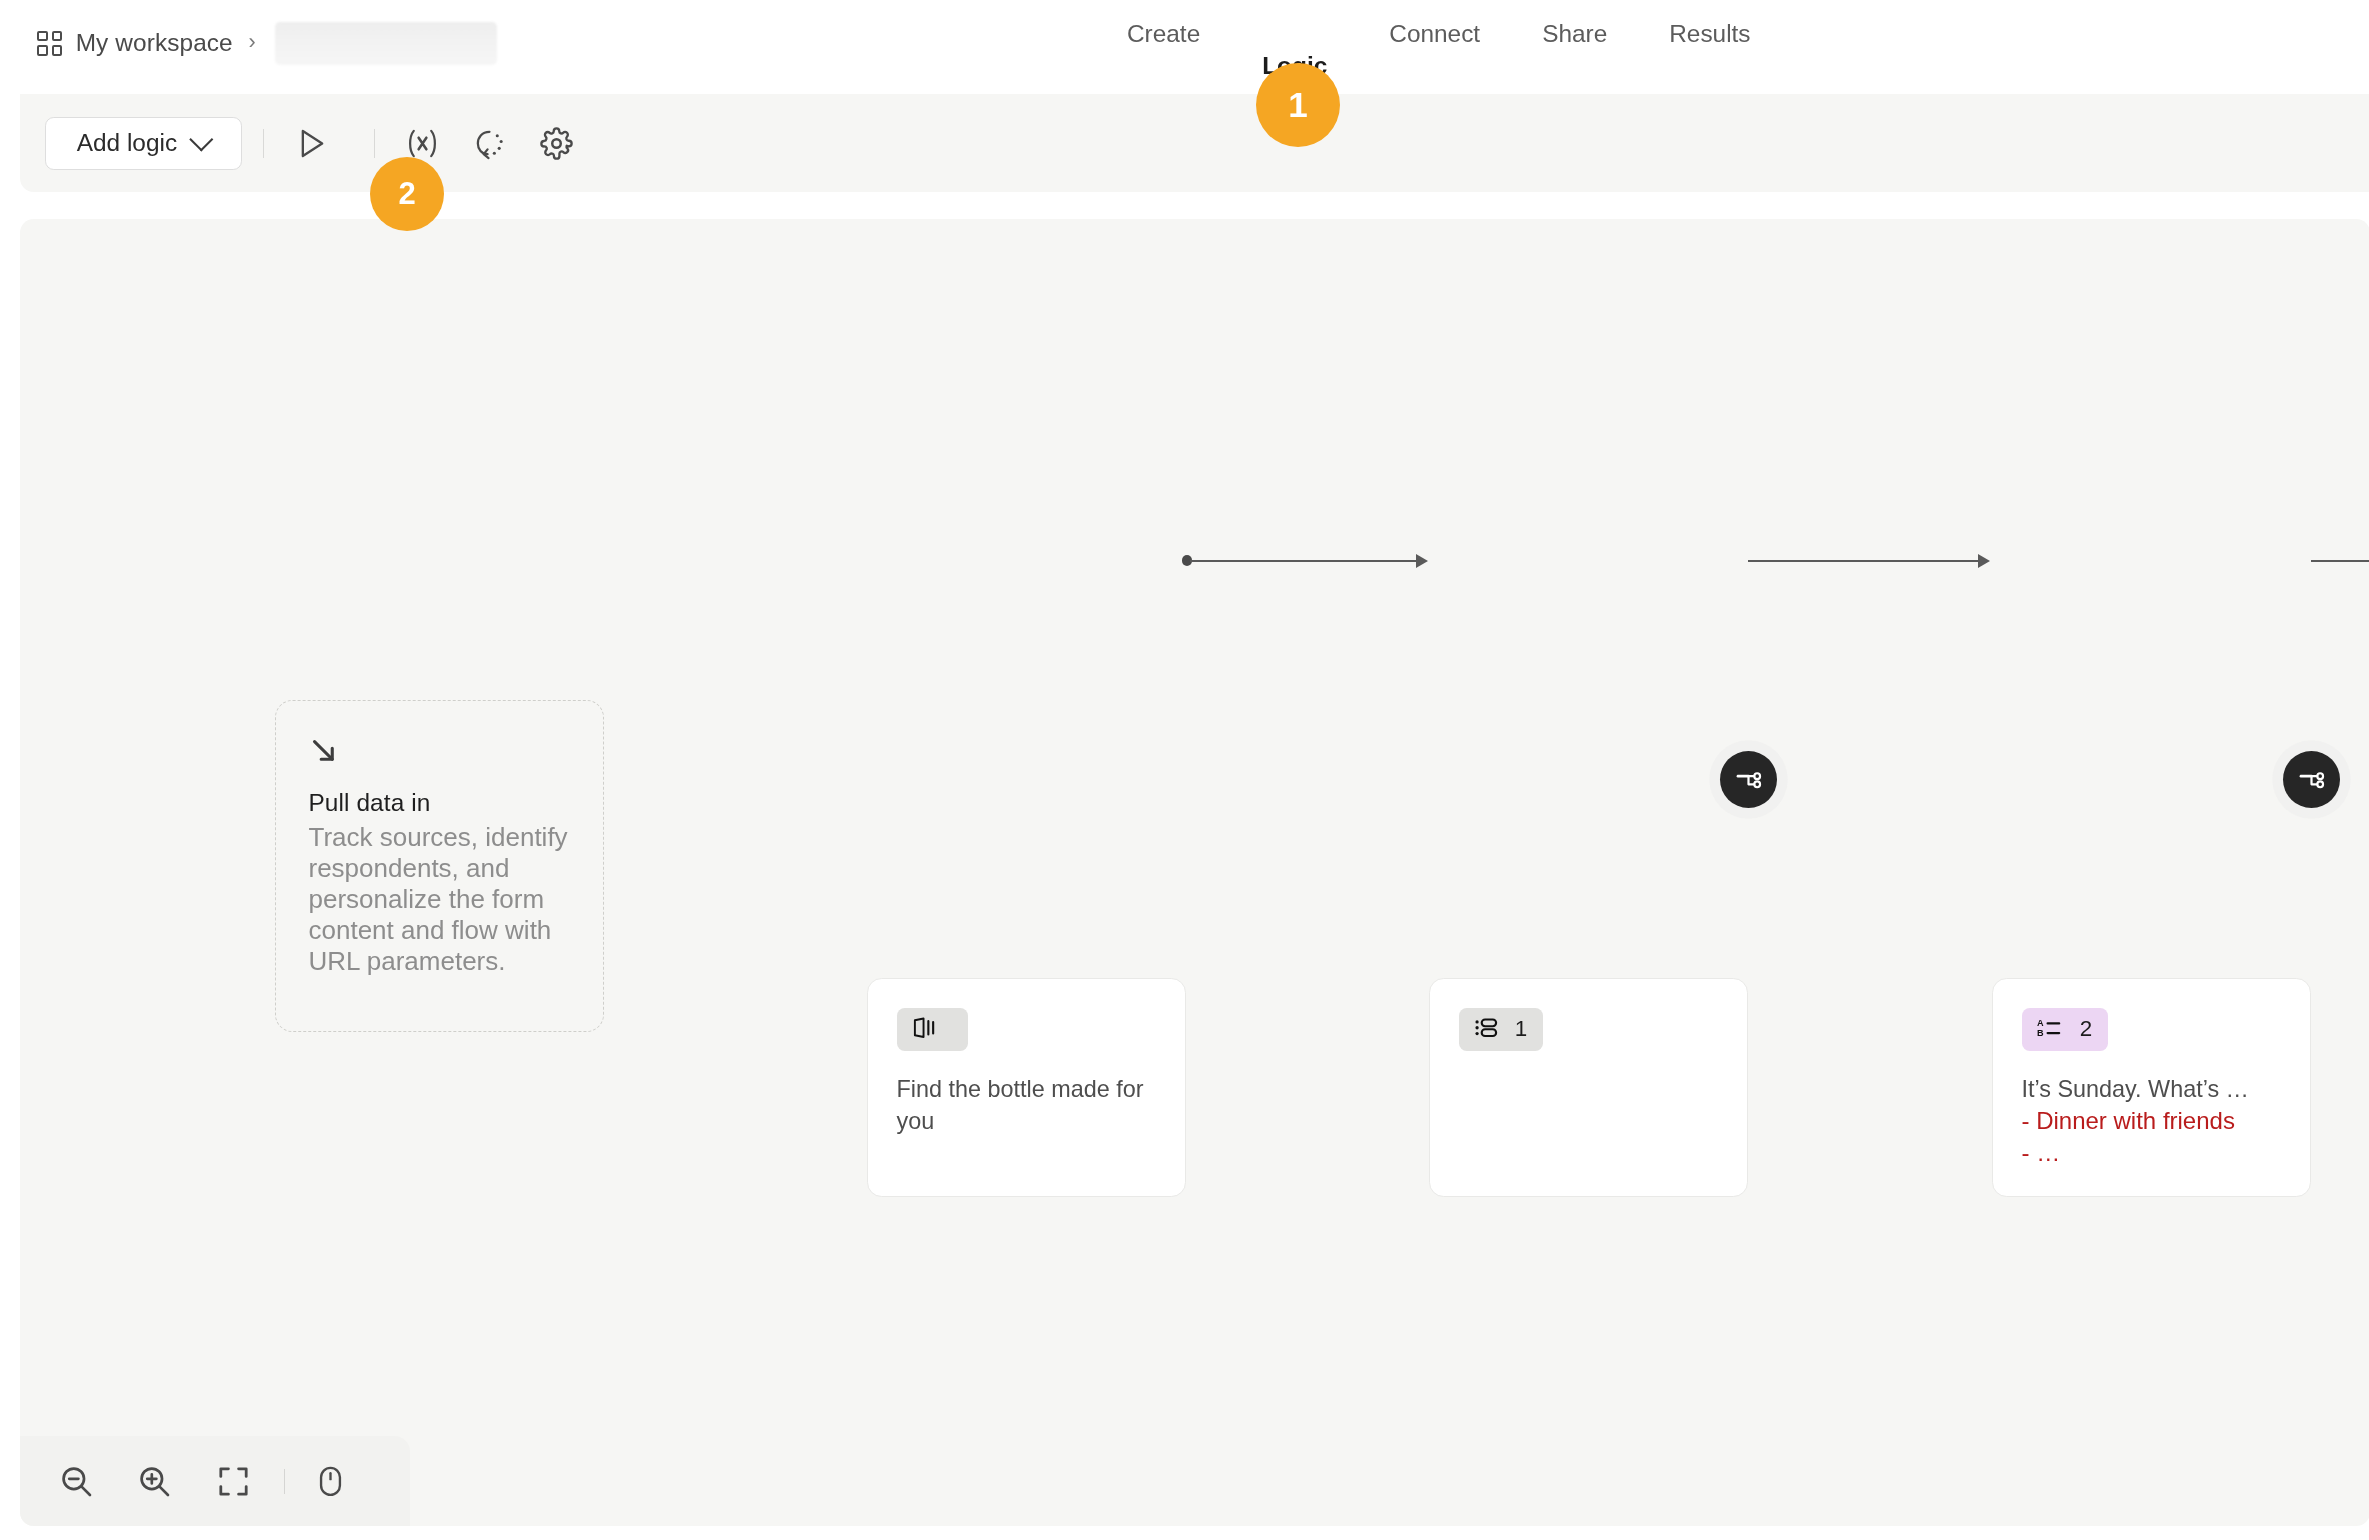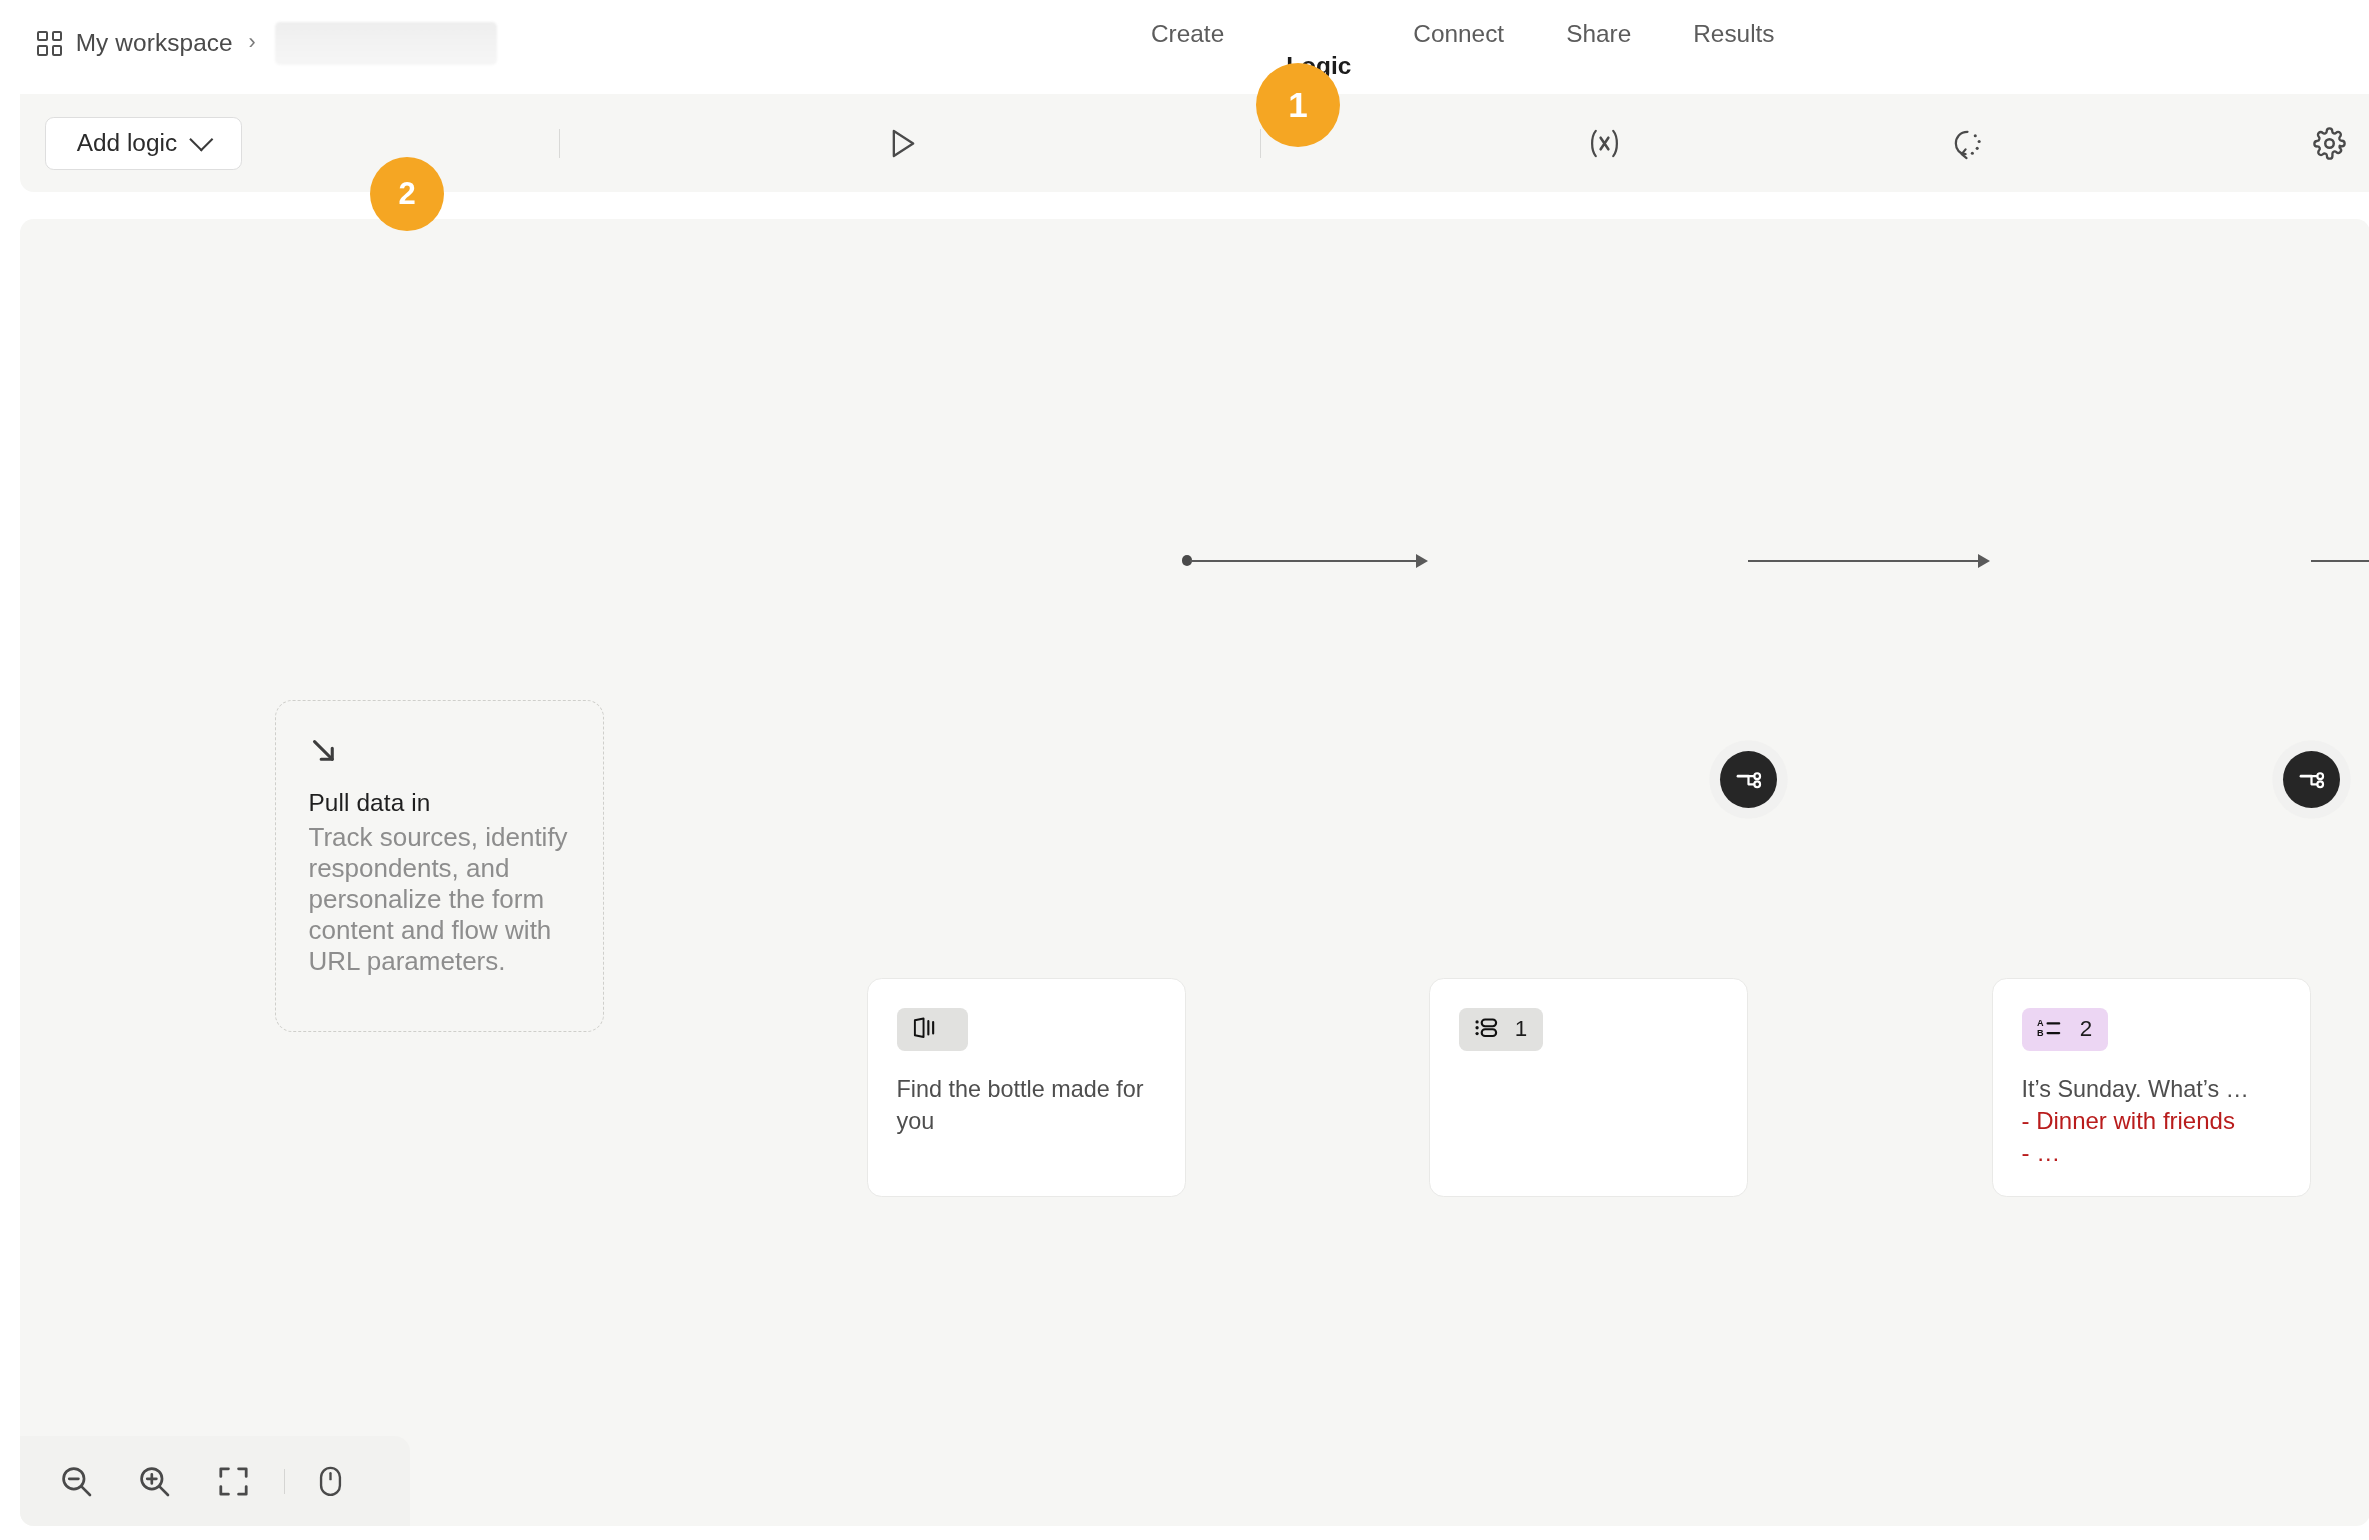--- a/index.html
+++ b/index.html
@@ -72,21 +72,21 @@
     height: 43px;
     border-radius: 4.9px;
     background: linear-gradient(180deg, #eeeeee 0%, #f2f2f2 45%, #f6f6f6 100%);
     filter: blur(1.2px);
     margin-left: 3.9px;
   }
 
   
   .nav-tabs {
     position: absolute;
-    left: 1126px;
+    left: 1102px;
     top: 15.6px;
     display: flex;
     align-items: flex-start;
     gap: 12px;
     text-align: center;
   }
   .nav-tab {
     font-size: 24.4px;
     color: #5c5c5c;
     padding: 0 25px;
@@ -106,21 +106,20 @@
     top: 94px;
     left: 19.5px;
     width: 2350px;
     height: 98px;
     background: #f6f6f4;
     border-bottom-left-radius: 13.7px;
     display: flex;
     align-items: center;
     padding-left: 25px;
     gap: 0;
-    justify-content: space-between;
   }
 
   .add-logic-btn {
     height: 53px;
     min-width: 197px;
     background: #ffffff;
     border: 1px solid #dedede;
     border-radius: 8.8px;
     display: flex;
     align-items: center;

